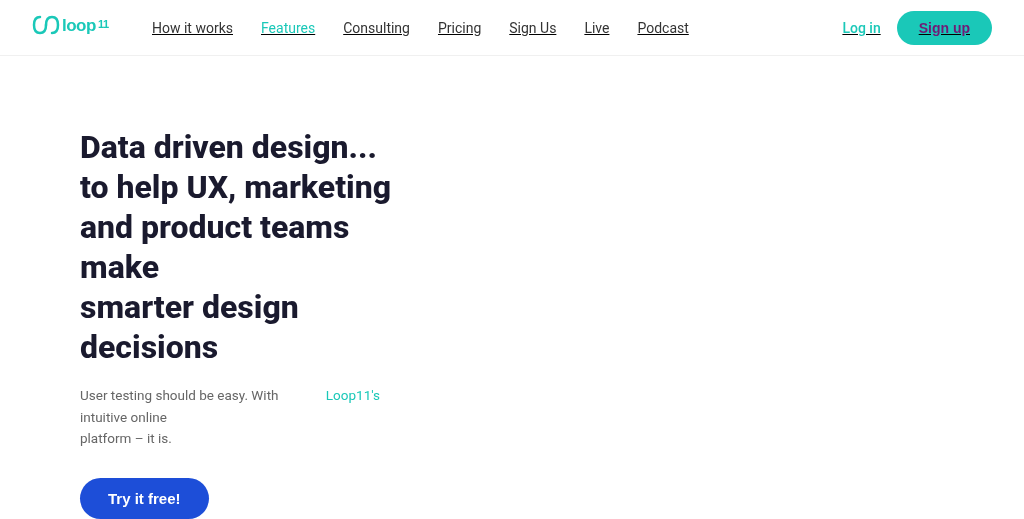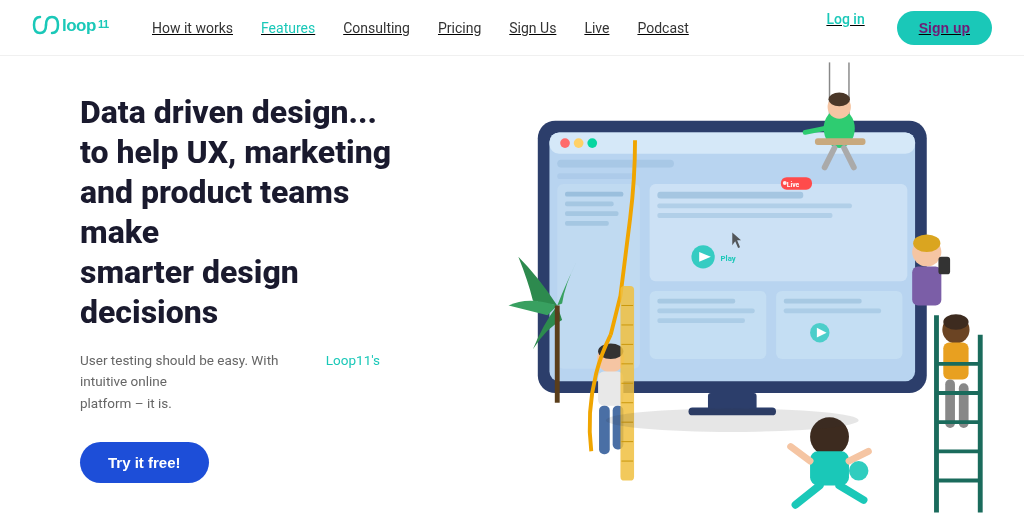--- a/index.html
+++ b/index.html
@@ -39,21 +39,22 @@
       font-size: 14px;
       color: #333;
       white-space: nowrap;
     }
     nav a.active {
       color: #1ac8b8;
       text-align: center;
     }
     .header-actions {
       display: flex;
-      gap: 32px;
+      align-items: center;
+      gap: 16px;
     }
     .login-btn {
       font-size: 14px;
       color: #1ac8b8;
       text-decoration: none;
       font-weight: 500;
     }
     .signup-btn {
       background: #1ac8b8;
       color: #701a75;
@@ -64,20 +65,21 @@
       font-weight: 600;
       cursor: pointer;
     }
 
     
     main {
       display: flex;
       height: calc(519px - 56px);
       position: relative;
       overflow: hidden;
+      align-items: flex-end;
     }
 
     
     .hero-content {
       display: flex;
       flex-direction: column;
       justify-content: center;
       padding: 0 32px 0 80px;
       width: 460px;
       flex-shrink: 0;

